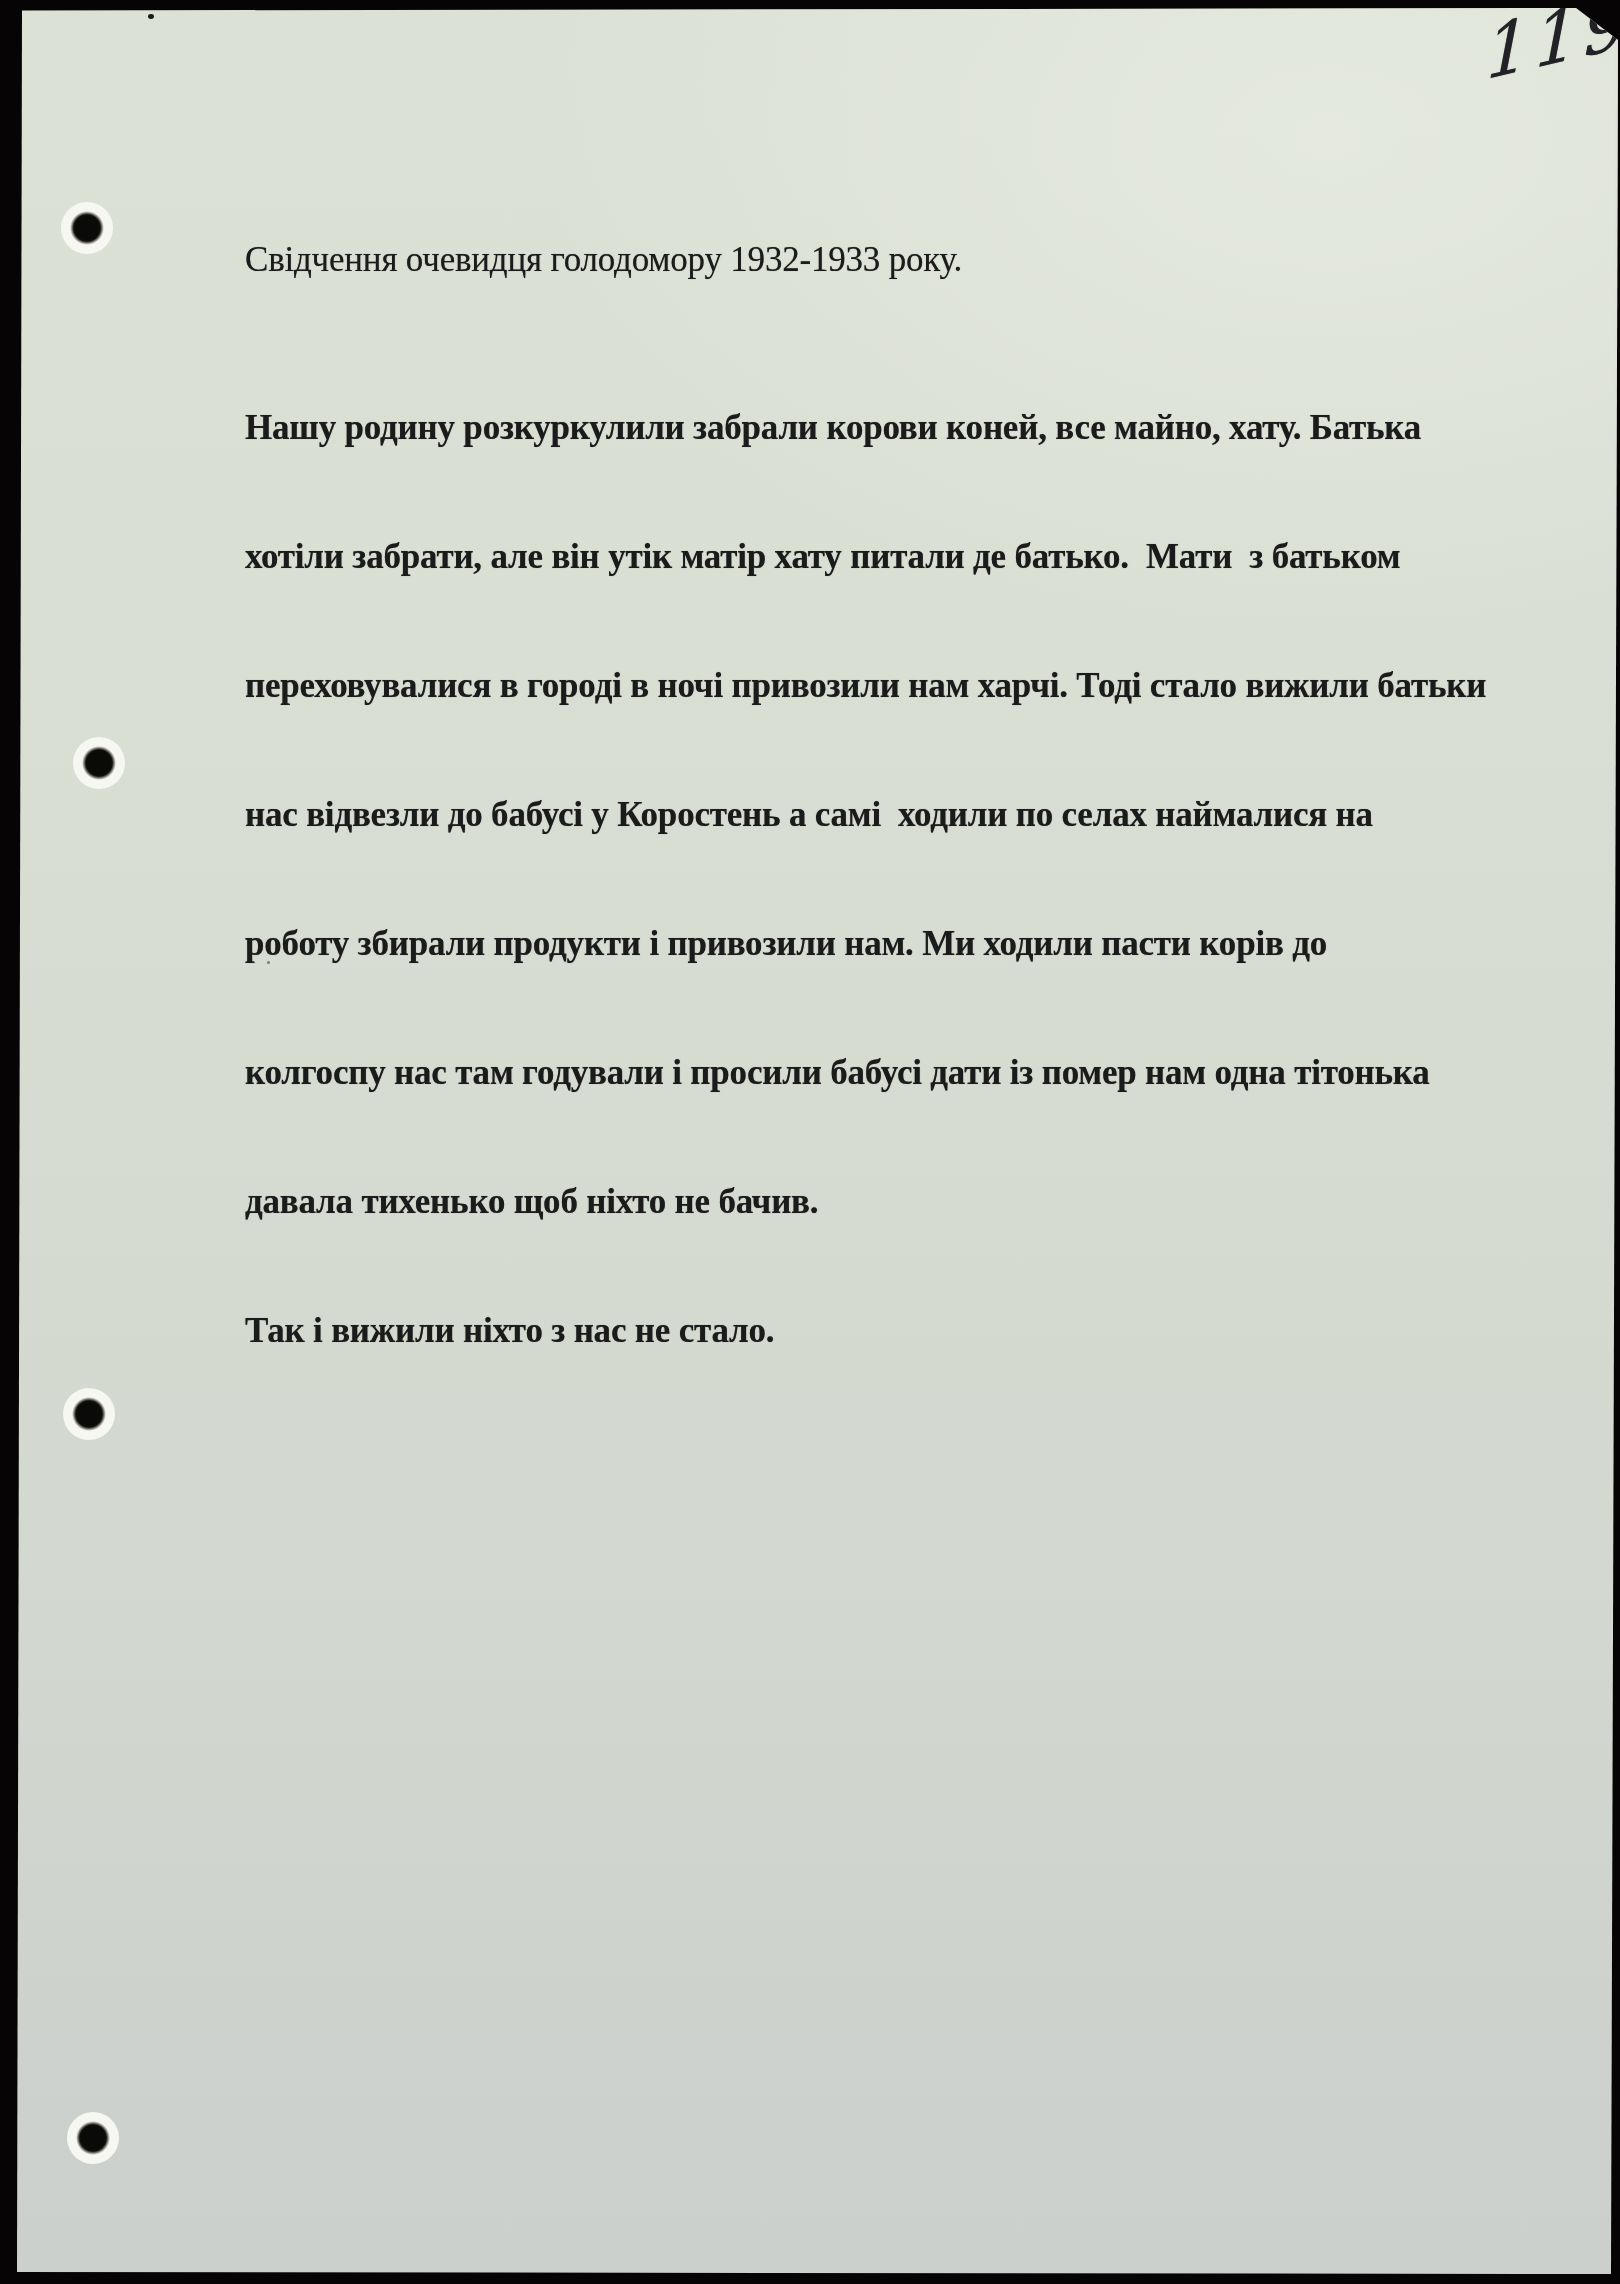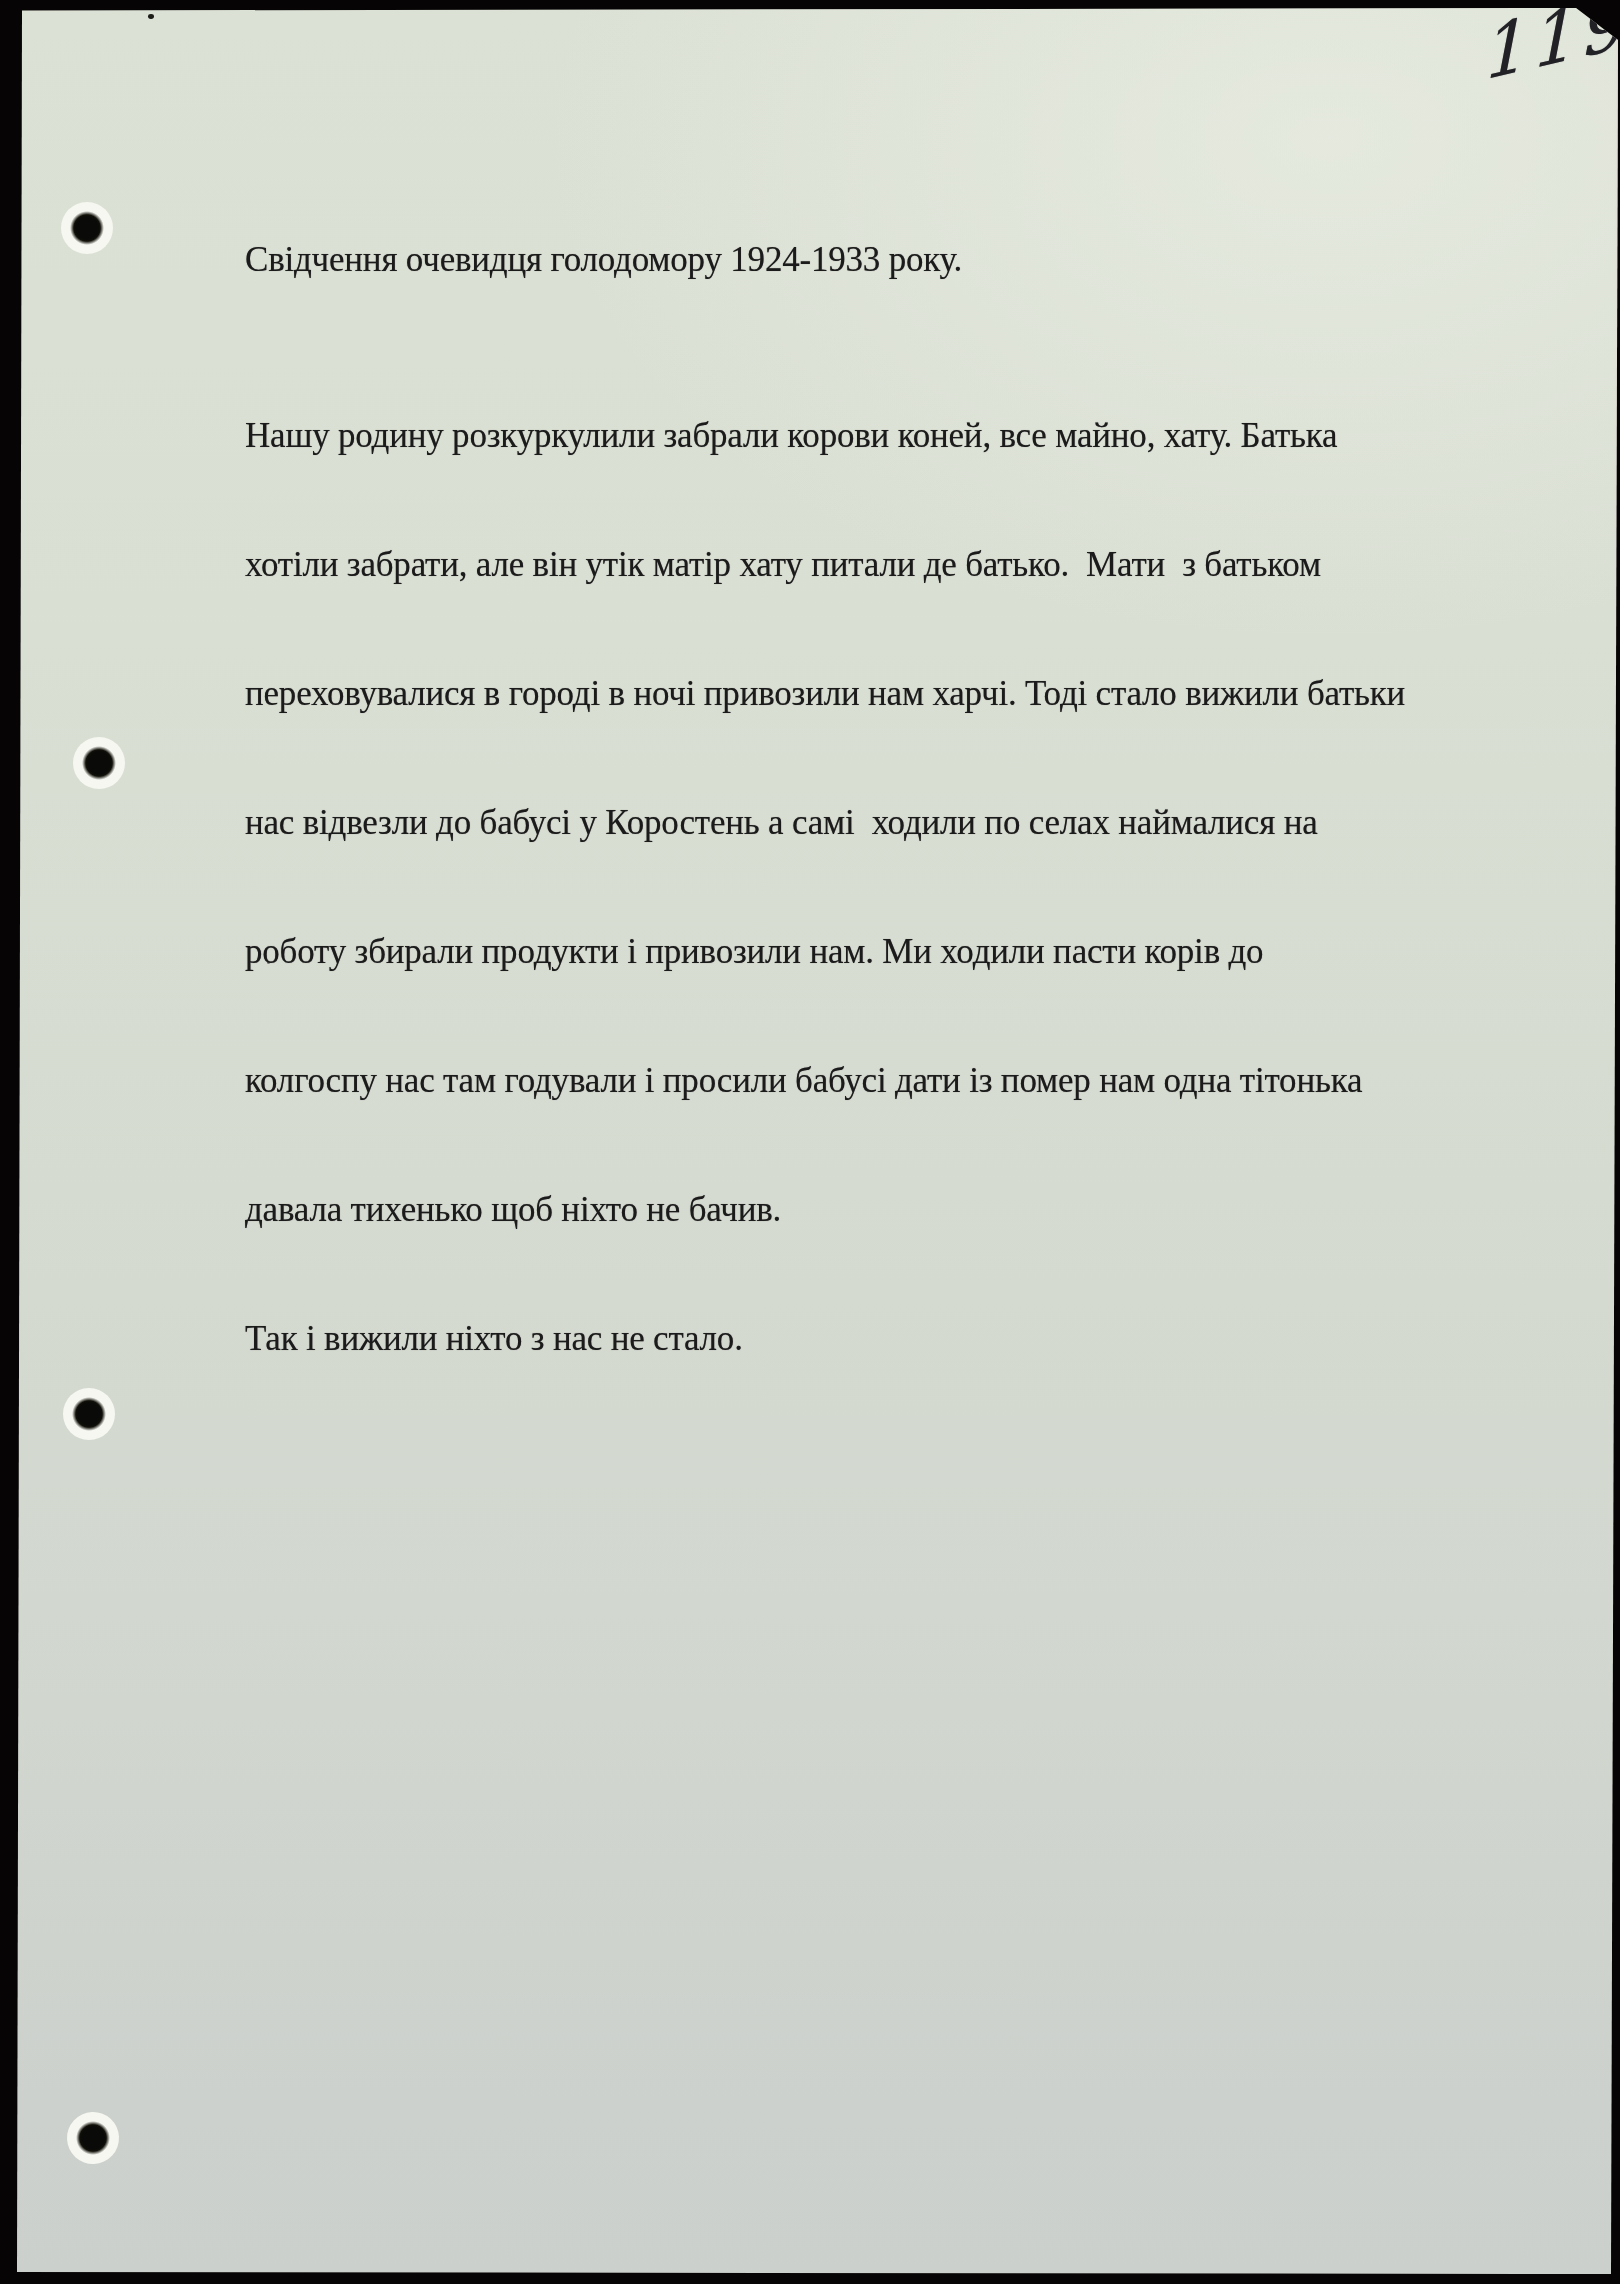--- a/index.html
+++ b/index.html
@@ -66,21 +66,21 @@
     position: absolute;
     left: 245px;
     color: #1b1b1b;
     font-size: 35px;
     line-height: 43px;
     letter-spacing: -0.2px;
     white-space: pre;
     text-shadow: 0 0 0.8px rgba(25,25,25,0.55);
   }
   .header-block { top: 152px; }
-  .body-block   { top: 328px; }
+  .body-block   { top: 320px; font-weight: bold; }
   .typed .line { height: 43px; }
   
   .speck {
     position: absolute;
     background: #1c1c18;
     border-radius: 50%;
   }
   .speck.s1 { left: 148px; top: 13.7px;  width: 5.7px; height: 4.9px; }
   .speck.s2 { left: 267px; top: 961px; width: 3.2px; height: 3.2px; opacity: .5; }
 </style>
@@ -95,21 +95,21 @@
     <div class="hole h2"></div>
     <div class="hole h3"></div>
     <div class="hole h4"></div>
 
     <div class="speck s1"></div>
     <div class="speck s2"></div>
 
     <div class="page-number">119</div>
 
     <div class="typed header-block">
-      <div class="line">Свідчення очевидця голодомору 1924-1933 року.</div>
+      <div class="line">Свідчення очевидця голодомору 1932-1933 року.</div>
     </div>
 
     <div class="typed body-block">
       <div class="line">Нашу родину розкуркулили забрали корови коней, все майно, хату. Батька</div>
       <div class="line">хотіли забрати, але він утік матір хату питали де батько.  Мати  з батьком</div>
       <div class="line">переховувалися в городі в ночі привозили нам харчі. Тоді стало вижили батьки</div>
       <div class="line">нас відвезли до бабусі у Коростень а самі  ходили по селах наймалися на</div>
       <div class="line">роботу збирали продукти і привозили нам. Ми ходили пасти корів до</div>
       <div class="line">колгоспу нас там годували і просили бабусі дати із помер нам одна тітонька</div>
       <div class="line">давала тихенько щоб ніхто не бачив.</div>

